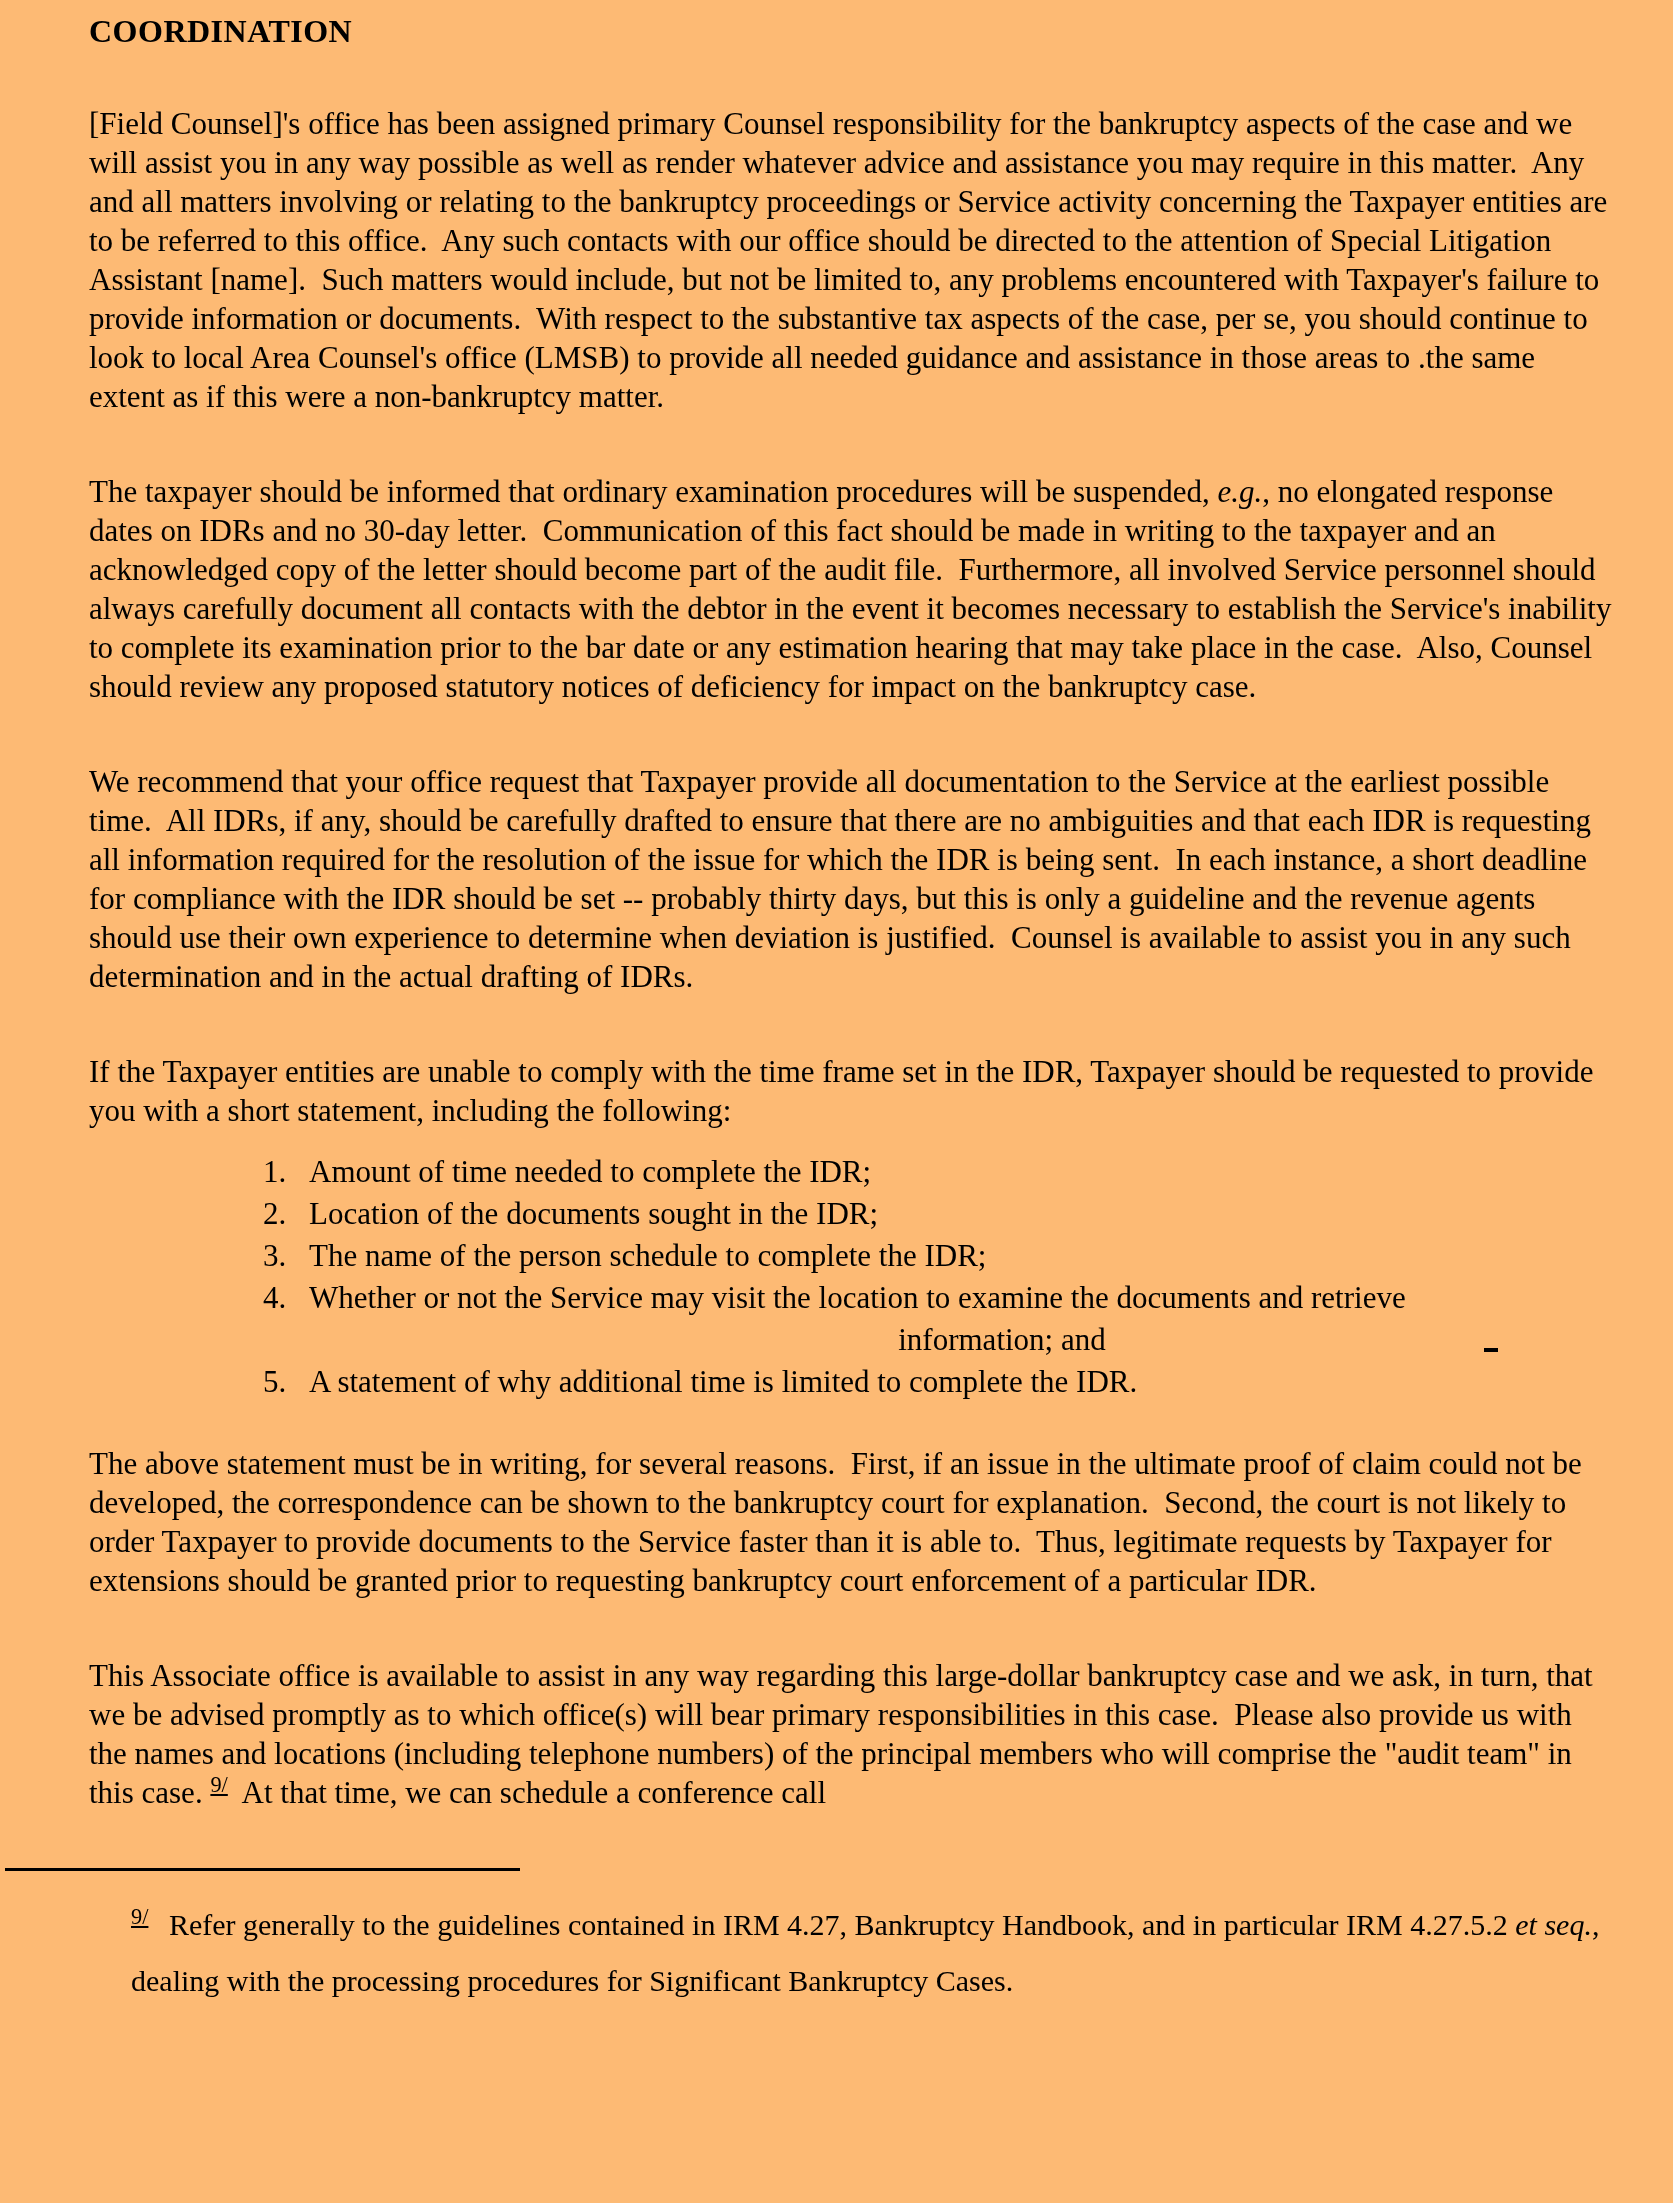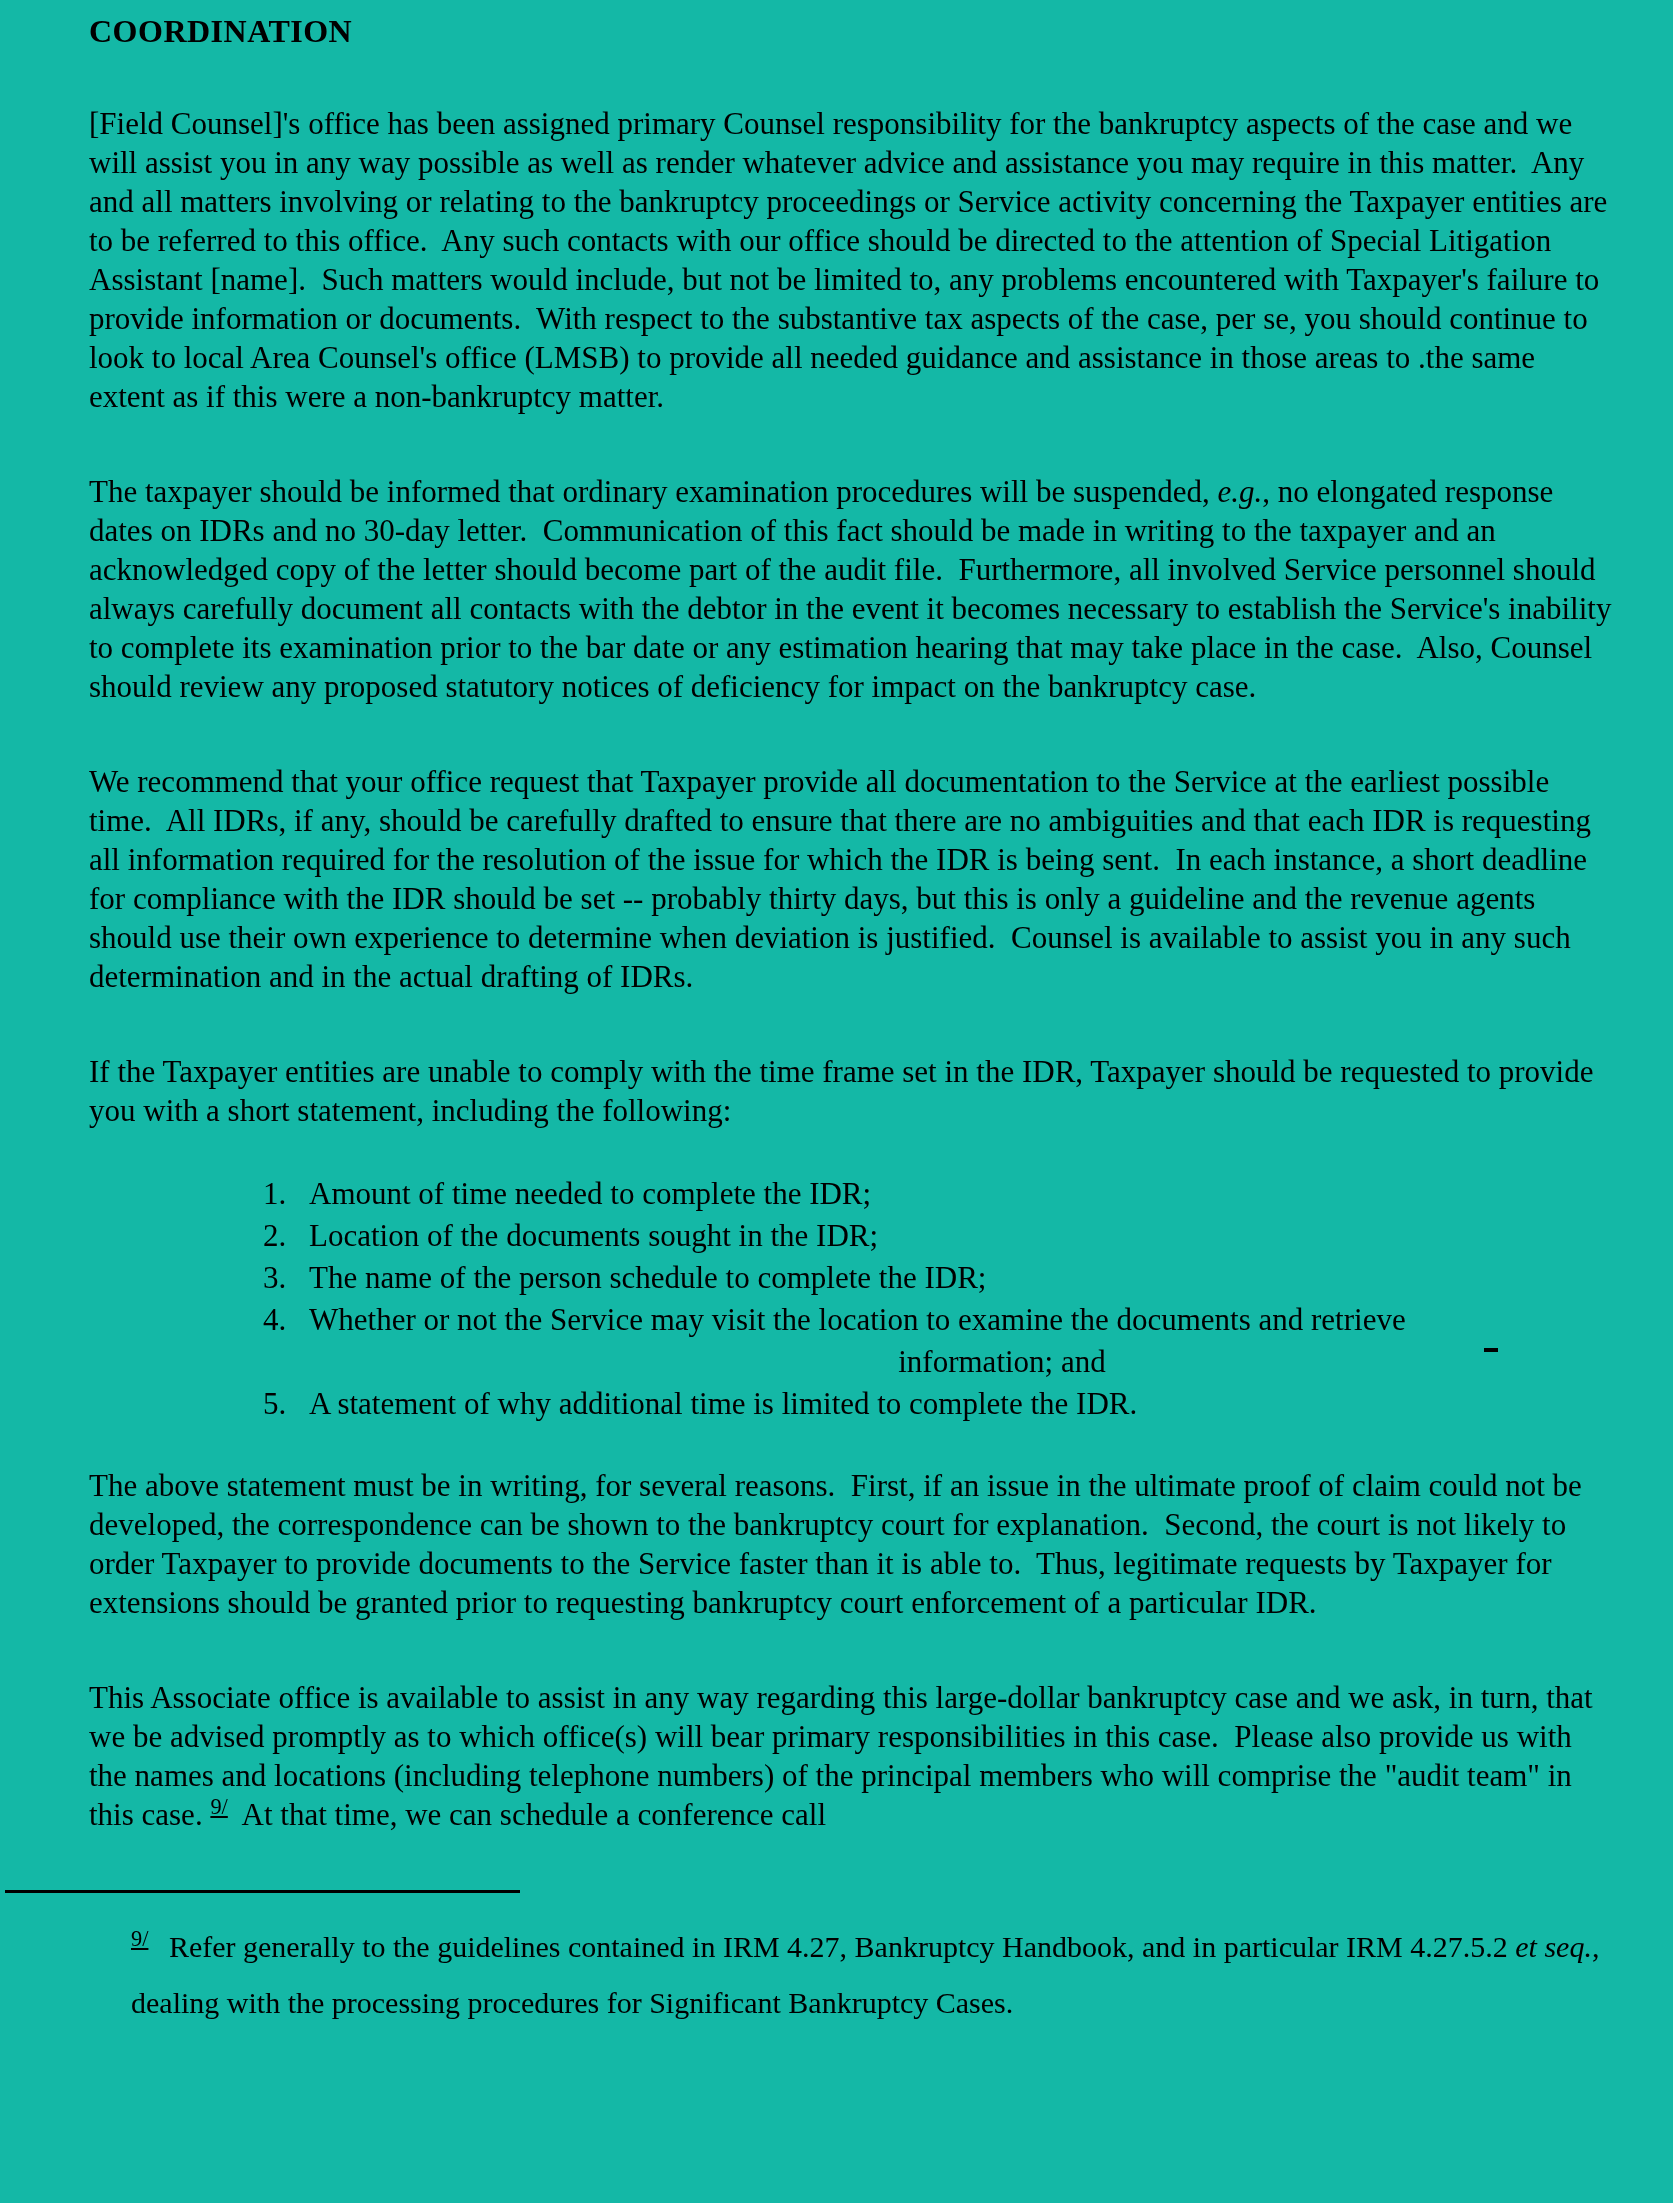--- a/index.html
+++ b/index.html
@@ -1,39 +1,39 @@
 <!DOCTYPE html>
 <html style="font-size:15px"><head>
 <meta charset="utf-8">
 <style>
   html, body { margin: 0; padding: 0; background: #ffffff; }
   .page {
     position: relative;
     width: 1673px;
     height: 2204px;
-    background: #14b8a6;
+    background: #fdba74;
     color: #000000;
     font-family: "Liberation Serif", "DejaVu Serif", serif;
     box-sizing: border-box;
     padding: 13px 58px 0 89px;
     overflow: hidden;
   }
   .heading {
     font-size: 32px;
     font-weight: bold;
     letter-spacing: 0.5px;
     margin: 0 0 54px 0;
   }
   .body-para {
     font-size: 31px;
     line-height: 39px;
     margin: 0 0 56px 0;
     white-space: pre-wrap;
   }
-  .body-para.tight { margin-bottom: 43px; }
+  .body-para.tight { margin-bottom: 21px; }
   .idr-list {
     font-size: 31px;
     line-height: 42px;
     margin: 0 0 41px 0;
   }
   .list-row { display: flex; padding-left: 174px; }
   .item-number { flex: none; width: 46px; }
   .item-text { flex: 1; }
   .item-continuation { padding-left: 300px; text-align: center; }
   .ref-mark {

